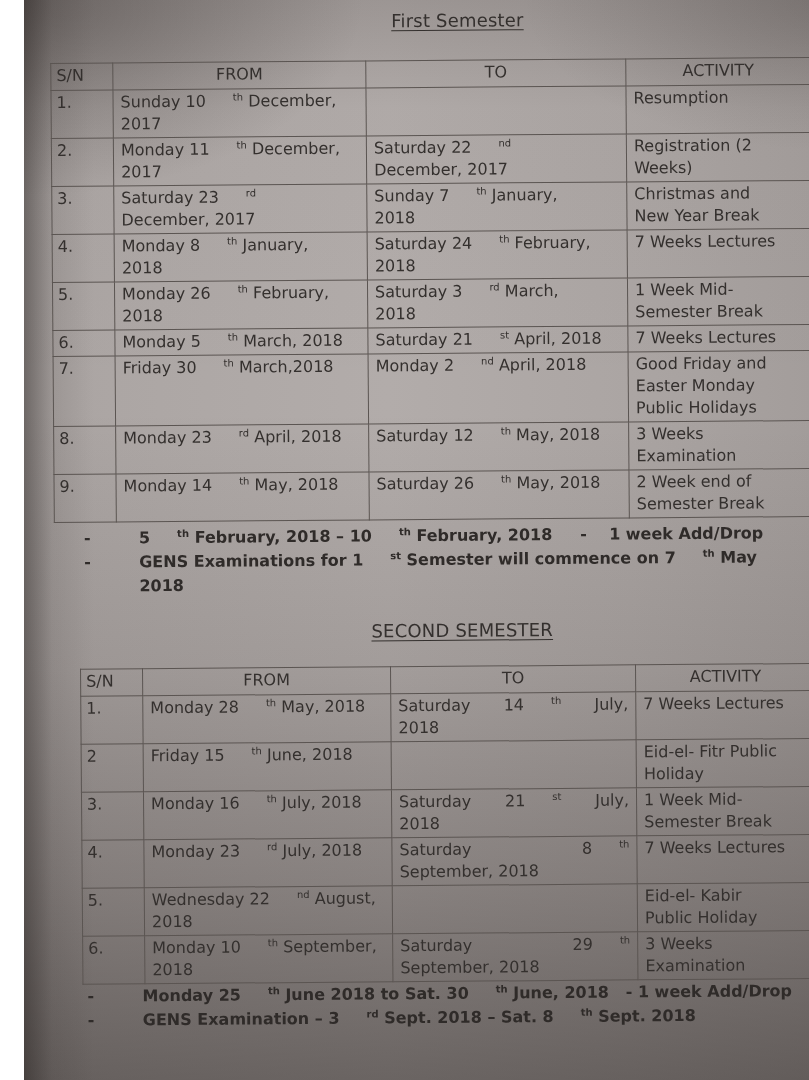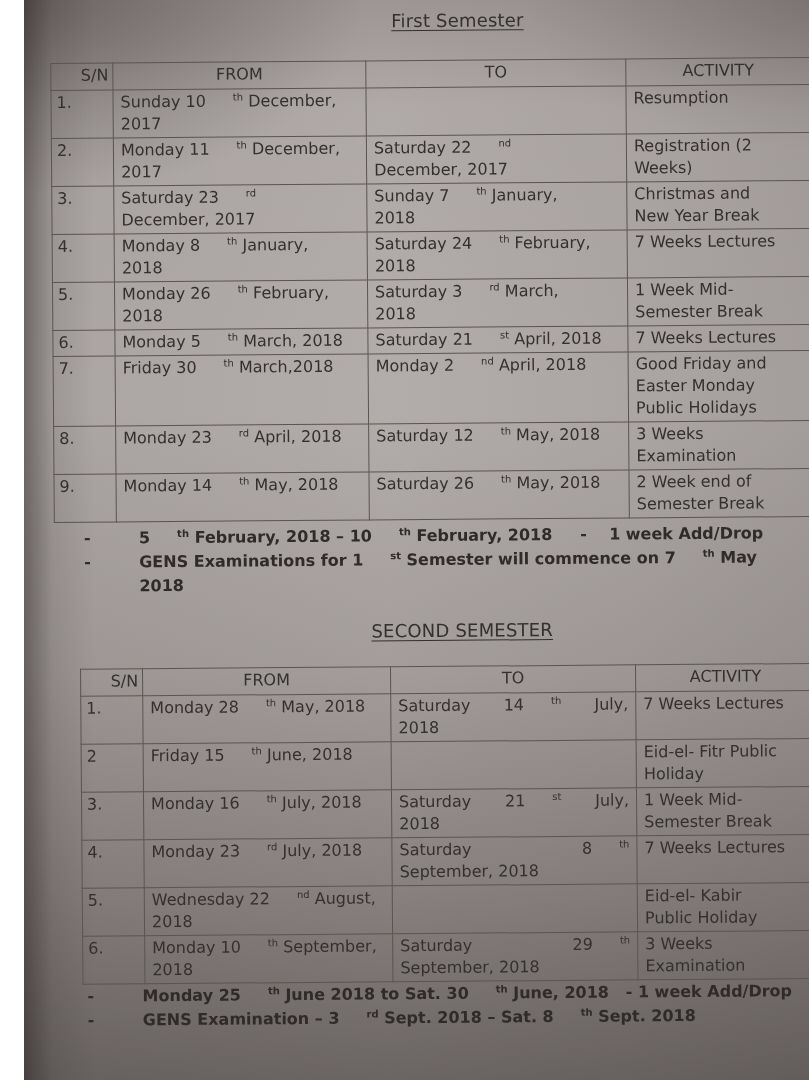--- a/index.html
+++ b/index.html
@@ -31,21 +31,21 @@
 
   table { position:absolute; border-collapse:collapse; table-layout:fixed; }
   #table1 { top:60px; left:30px; width:760px; }
   #table2 { top:666px; left:55px; width:735px; }
   th, td {
     border:1px solid #5b5552; vertical-align:top; font-weight:400;
     font-size:16px; line-height:22px; padding:1px 7px 2px;
     color:#34302e; text-align:left; overflow:hidden;
   }
   thead th { text-align:center; height:24px; padding:1px 4px; white-space:nowrap; }
-  th.sn-h { text-align:right; padding-left:5px; }
+  th.sn-h { text-align:left; padding-left:5px; }
   td.sn { padding-left:5px; }
   .ln { min-height:22px; }
   .jline { text-align:justify; text-align-last:justify; }
   sup { font-size:10px; line-height:0; vertical-align:super;padding-left:27px; }
 
   .notes { position:absolute; left:60px; width:715px; }
   #notes1 { top:524px; }
   #notes2 { top:982px; }
   .note { display:flex; font-weight:700; font-size:16px; line-height:24px; color:#2f2b29; }
   .note .bullet { flex:0 0 55px; }

